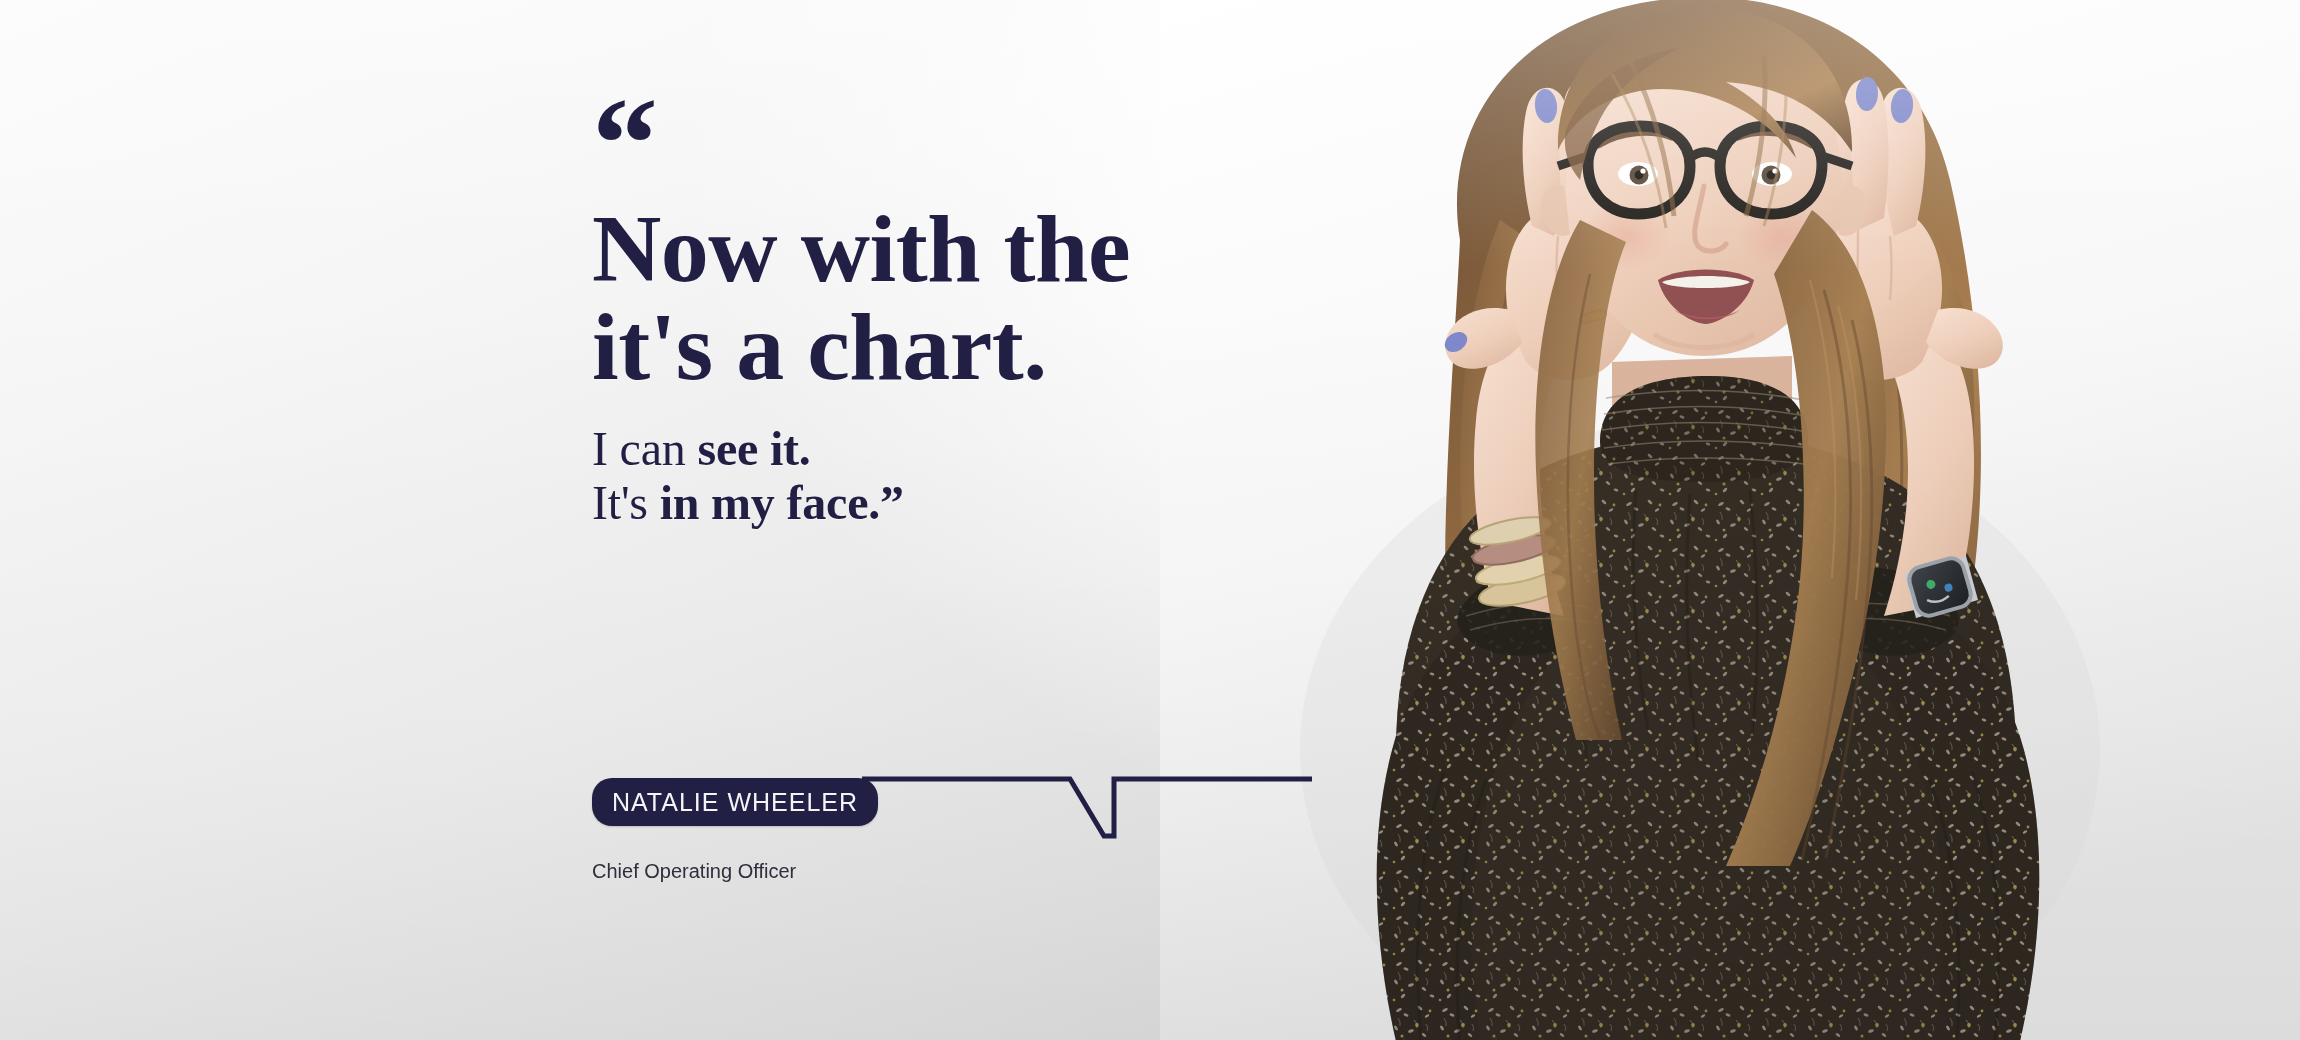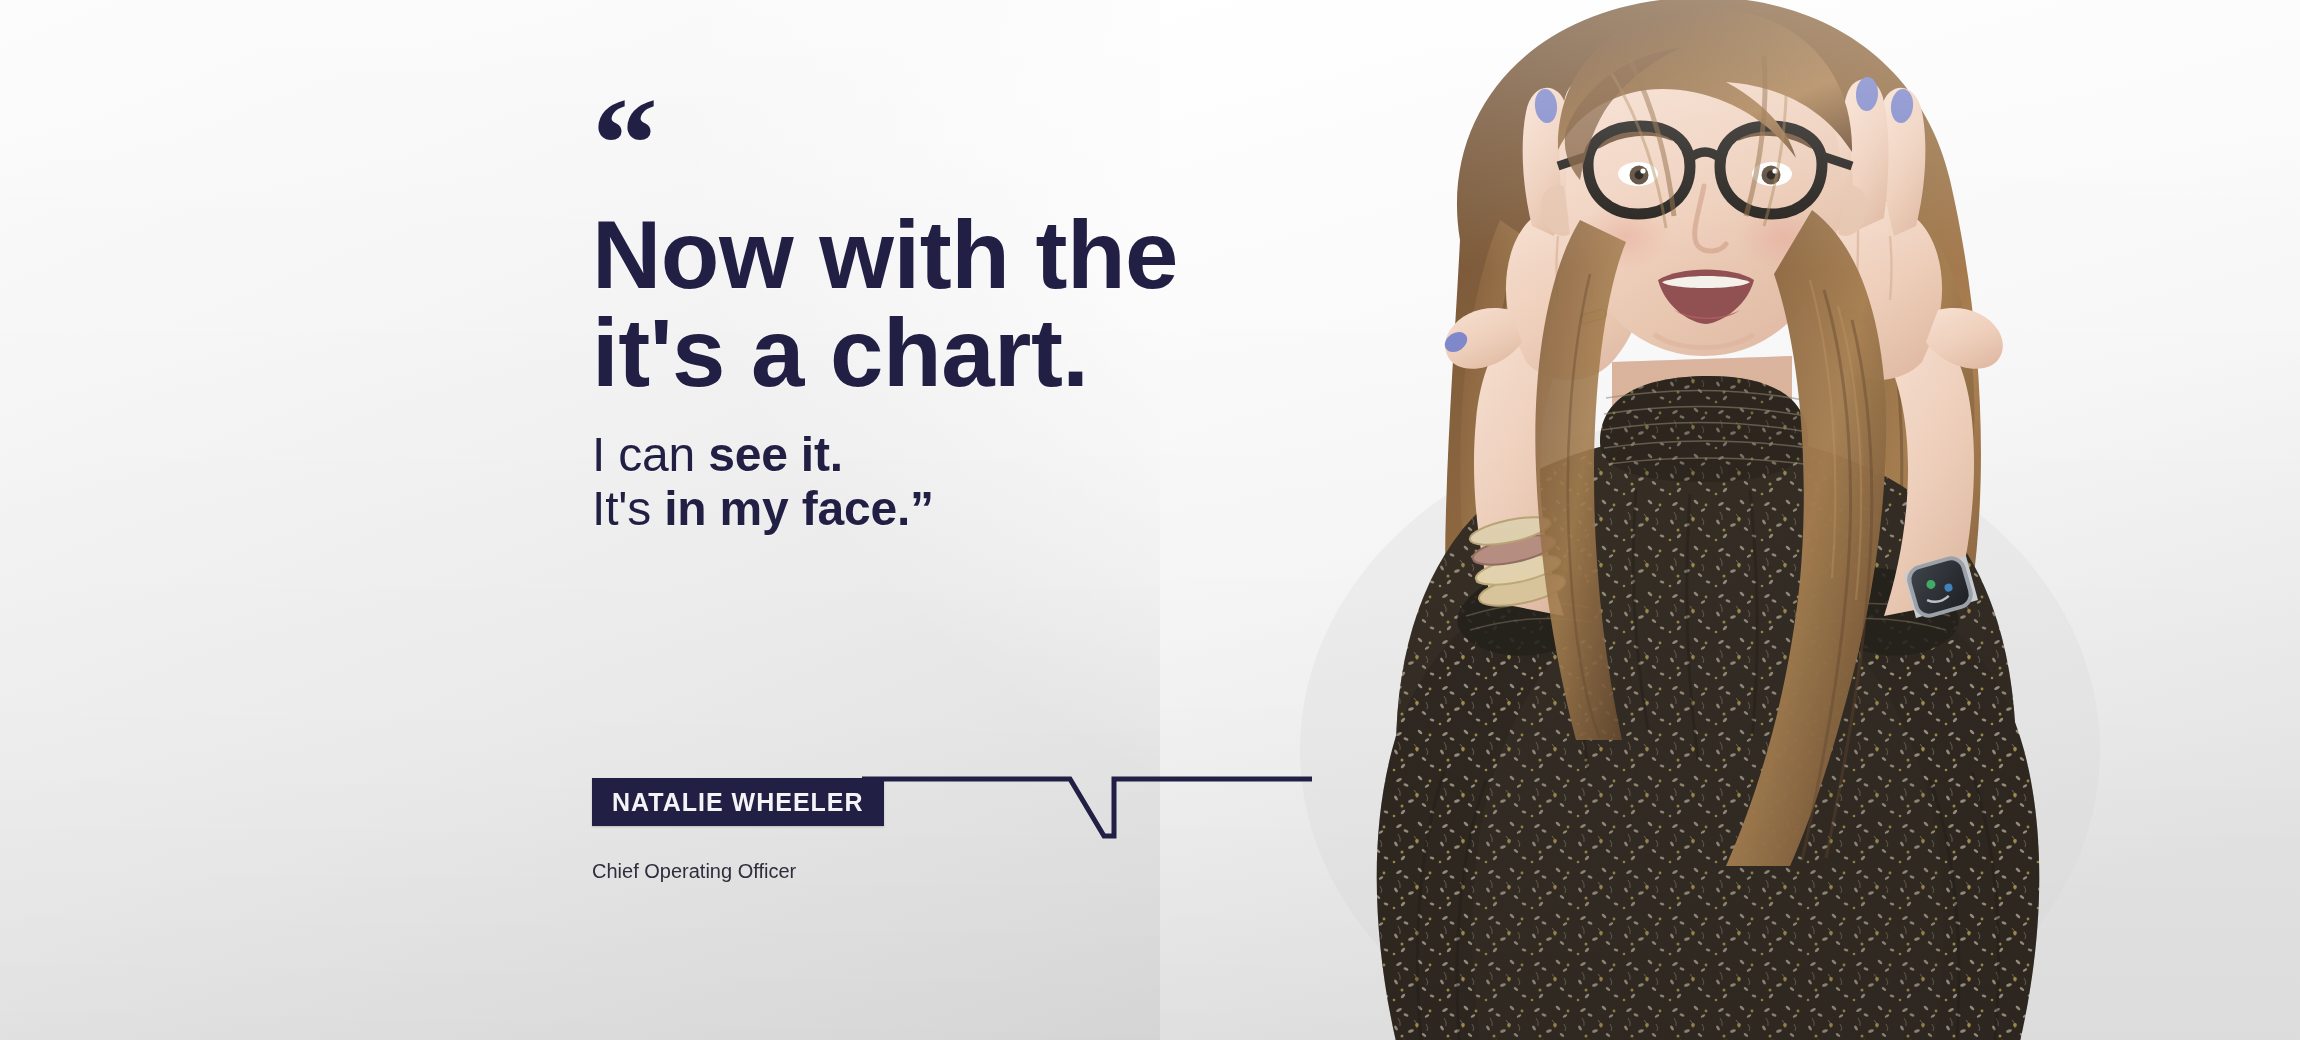--- a/index.html
+++ b/index.html
@@ -21,45 +21,46 @@
 
   
   .quote-block{position:absolute;left:592px;top:108px;width:780px;}
   .quote-mark{
     font-family:"Liberation Serif",serif;
     font-weight:700;font-size:132px;line-height:0.55;
     color:#221f45;letter-spacing:-2px;
     display:block;height:74px;
   }
   .quote-lines{
-    font-family:Liberation Sans, sans-serif;
-    color:#221f45;margin-top:24px;
+    font-family:Liberation Serif, serif;
+    color:#221f45;margin-top:18px;
   }
   .q-big{
     font-size:96px;line-height:1.02;font-weight:700;
     letter-spacing:-0.5px;white-space:nowrap;
     text-shadow:0 1px 0 rgba(255,255,255,0.45);
   }
   .q-small{
     font-size:48px;line-height:1.13;font-weight:400;
     letter-spacing:-0.2px;white-space:nowrap;
     text-shadow:0 1px 0 rgba(255,255,255,0.45);
   }
   .q-small b{font-weight:700;}
   .q-small.first{margin-top:26px;}
 
   
   .badge-row{position:absolute;left:592px;top:778px;height:48px;}
   .name-badge{
     position:absolute;left:0;top:0;height:48px;
     background:#221f45;color:#f4f4f6;
     display:flex;align-items:center;padding:0 20px;
-    font-size:25px;letter-spacing:1.0px;font-weight:700;
+    font-size:25px;letter-spacing:1.0px;font-weight:400;
     box-shadow:0 1px 2px rgba(0,0,0,0.18);
     white-space:nowrap;
+    border-radius:20px;
   }
   .bubble-tail{position:absolute;left:270px;top:-4px;}
 
   
   .attrib{
     position:absolute;left:592px;top:858px;
     font-size:20px;line-height:1.36;color:#2e2e3c;font-weight:400;
   }
   .attrib div{white-space:nowrap;}
 

